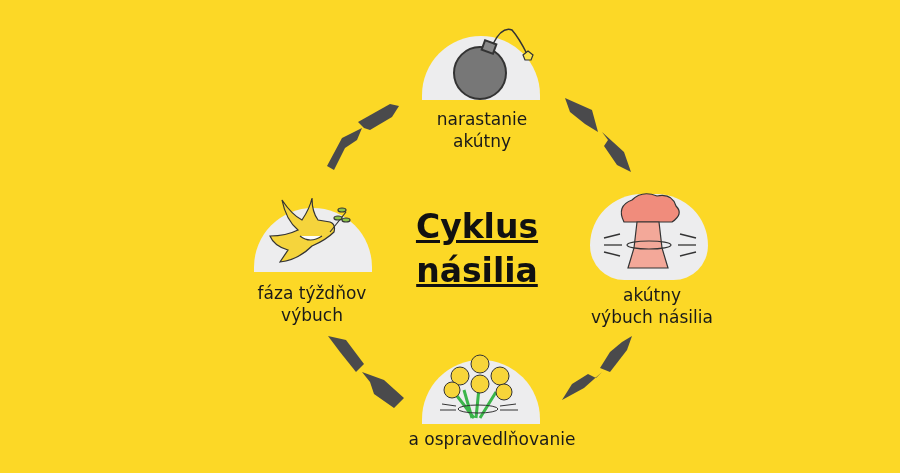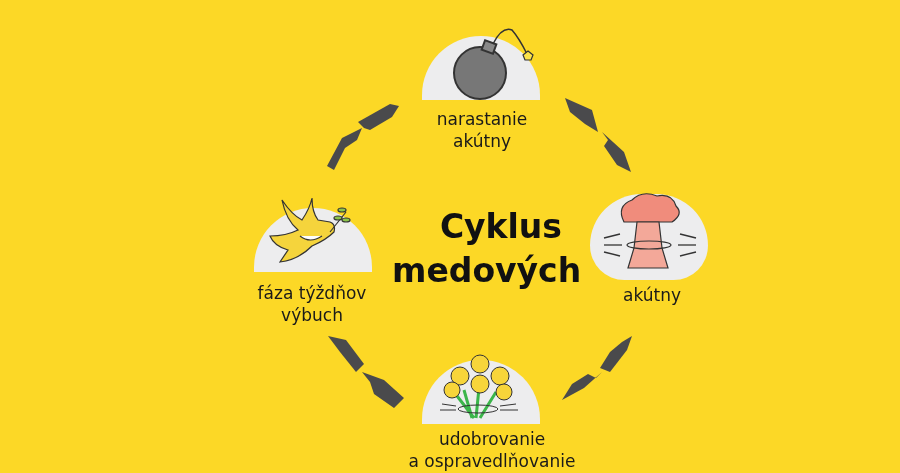--- a/index.html
+++ b/index.html
@@ -1,21 +1,21 @@
 <!DOCTYPE html>
 <html><head>
 <meta charset="utf-8">
 <style>
   html, body { margin: 0; padding: 0; }
   body { width: 900px; height: 473px; background: #FCD826; position: relative; overflow: hidden; font-family: "DejaVu Sans", sans-serif; }
   .stage { position: absolute; left: 12px; top: 0; width: 712px; height: 473px; }
   .node { position: absolute; }
   .dome { position: absolute; background: #EDEDEE; border-radius: 60px 60px 0 0; }
   .label { position: absolute; text-align: center; color: #1a1a1a; font-size: 17px; line-height: 22px; white-space: nowrap; }
-  .title { position: absolute; left: 380px; top: 205px; width: 170px; text-align: right; font-weight: bold; font-size: 33px; line-height: 44px; color: #111; }
+  .title { position: absolute; left: 380px; top: 205px; width: 170px; text-align: center; font-weight: bold; font-size: 33px; line-height: 44px; color: #111; text-decoration: underline; }
   svg { position: absolute; overflow: visible; }
 </style>
 </head>
 <body>
 
 <div class="stage">
 
   <svg width="900" height="473" style="left:0;top:0">
     <g fill="#4A4A4C">
 
@@ -55,20 +55,21 @@
       <ellipse cx="637" cy="245" rx="22" ry="4" fill="none" stroke="#333" stroke-width="1.2"></ellipse>
       <line x1="592" y1="238" x2="608" y2="234" stroke="#333" stroke-width="1.3"></line>
       <line x1="592" y1="245" x2="610" y2="245" stroke="#333" stroke-width="1.3"></line>
       <line x1="592" y1="252" x2="608" y2="256" stroke="#333" stroke-width="1.3"></line>
       <line x1="668" y1="234" x2="684" y2="238" stroke="#333" stroke-width="1.3"></line>
       <line x1="666" y1="245" x2="684" y2="245" stroke="#333" stroke-width="1.3"></line>
       <line x1="668" y1="256" x2="684" y2="252" stroke="#333" stroke-width="1.3"></line>
     </svg>
     <div class="label" style="left:570px;top:284px;width:140px;">
       <div>akútny</div>
+      <div>výbuch násilia</div>
     </div>
   </div>
 
   <div class="node">
     <div class="dome" style="left:410px;top:360px;width:118px;height:64px;"></div>
     <svg width="900" height="473" style="left:0;top:0">
       <g stroke="#333" stroke-width="1">
         <path d="M460 418 L452 390 M464 418 L468 378 M468 418 L484 392 M462 418 L442 392" stroke="#3BB54A" stroke-width="3" fill="none"></path>
         <circle cx="468" cy="364" r="9" fill="#F7D53A"></circle>
         <circle cx="448" cy="376" r="9" fill="#F7D53A"></circle>
@@ -77,21 +78,20 @@
         <circle cx="468" cy="384" r="9" fill="#F7D53A"></circle>
         <circle cx="492" cy="392" r="8" fill="#F7D53A"></circle>
         <ellipse cx="466" cy="409" rx="20" ry="4" fill="none"></ellipse>
         <line x1="430" y1="404" x2="444" y2="406"></line>
         <line x1="428" y1="410" x2="444" y2="410"></line>
         <line x1="488" y1="406" x2="504" y2="404"></line>
         <line x1="488" y1="410" x2="506" y2="410"></line>
       </g>
     </svg>
     <div class="label" style="left:390px;top:428px;width:180px;">
-      <div>udobrovanie</div>
       <div>a ospravedlňovanie</div>
     </div>
   </div>
 
   <div class="node">
     <div class="dome" style="left:242px;top:208px;width:118px;height:64px;"></div>
     <svg width="900" height="473" style="left:0;top:0">
       <g stroke="#333" stroke-width="1.2" fill="#F5D43C">
         <path d="M270 200 Q280 215 290 220 Q298 208 300 198 Q300 212 306 220 L318 222 Q324 224 322 232 Q314 240 300 246 Q286 260 268 262 L276 250 Q262 246 258 236 Q274 236 286 230 Q274 220 270 200 Z"></path>
         <path d="M288 236 Q298 244 310 236" fill="#fff"></path>
@@ -102,15 +102,15 @@
       </g>
     </svg>
     <div class="label" style="left:215px;top:282px;width:170px;">
       <div>fáza týždňov</div>
       <div>výbuch</div>
     </div>
   </div>
 
   <div class="title">
     <div>Cyklus</div>
-    <div>medových</div>
+    <div>násilia</div>
   </div>
 </div>
 
 </body></html>

